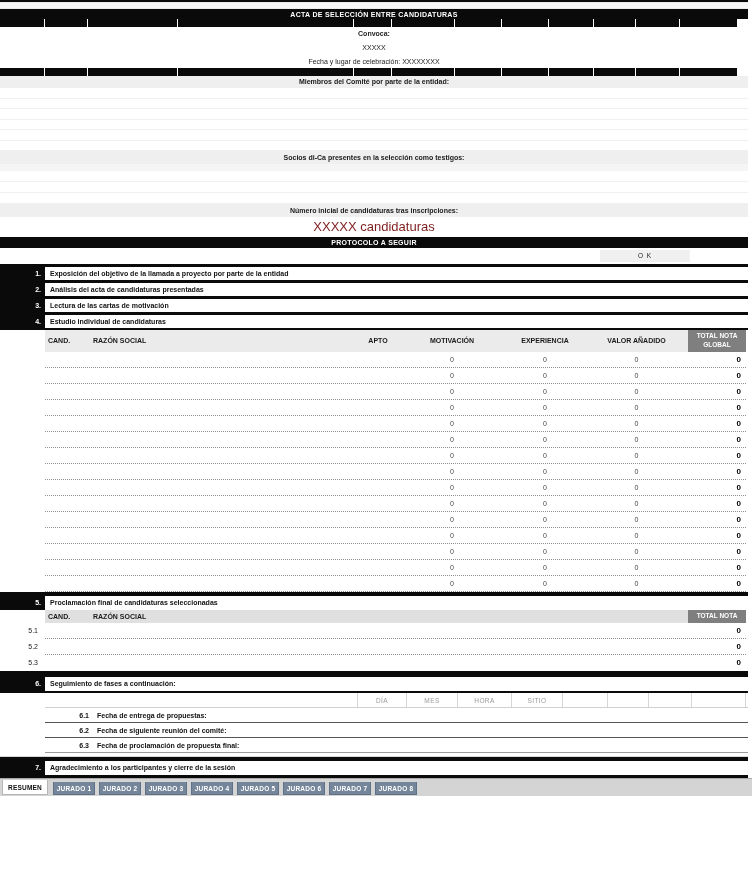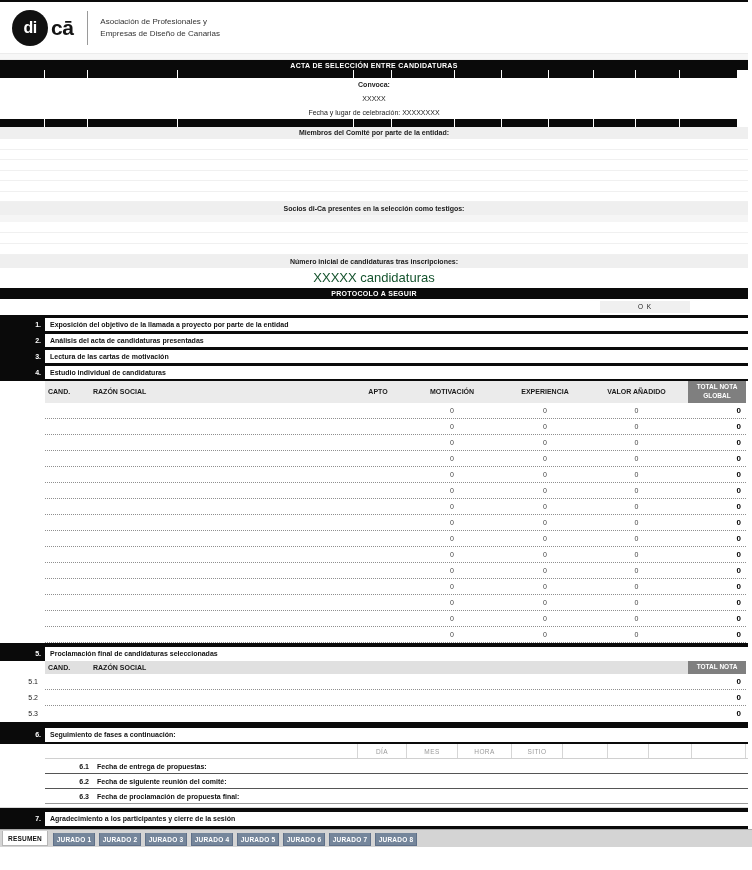--- a/index.html
+++ b/index.html
@@ -35,21 +35,21 @@
   .r13 { height:13px; line-height:13px; }
   .bold { font-weight:bold; }
 
   .band { height:12px; background:var(--band_gray,#efefef); text-align:center; font-size:7px; font-weight:bold; line-height:12px; color:#1a1a1a; }
   .band.h13 { height:13px; line-height:13px; }
   .band-sub { height:7px; background:#f5f5f5; }
 
   .erow { height:10.5px; border-bottom:1px solid #f0f0f0; }
   .erow3 { height:11px; border-bottom:1px solid #f0f0f0; }
 
-  .numero-value { height:20px; text-align:center; font-size:13px; color:#14532d; line-height:20px; }
+  .numero-value { height:20px; text-align:center; font-size:13px; color:#7f1d1d; line-height:20px; }
 
   .ok-row { position:relative; height:16px; }
   .ok-cell { position:absolute; left:600px; top:2px; width:90px; height:12px; background:#f0f0f0; text-align:center; font-size:6.5px; line-height:12px; letter-spacing:1px; color:#222; }
 
   
   .items-block { border-top:3px solid var(--bar_black,#0a0a0a); height:66px; }
   .item-row { display:flex; height:16px; border-bottom:3px solid var(--bar_black,#0a0a0a); }
   .items-block .item-row:last-child { height:15px; border-bottom:2px solid var(--bar_black,#0a0a0a); }
   .item-num { width:45px; background:var(--bar_black,#0a0a0a); color:#fff; font-weight:bold; font-size:7px; text-align:right; padding-right:4px; line-height:13px; }
   .item-text { flex:1; font-weight:bold; font-size:7px; color:#111; padding-left:5px; line-height:13px; }
@@ -107,33 +107,20 @@
   .tab-group { display:flex; gap:4px; margin-left:5px; margin-top:3px; }
   .tab-jurado { height:13px; line-height:13px; width:42px; background:var(--tab_blue,#75869b); color:#fff; border:1px solid #5f7089; border-top:none; }
 </style>
 </head>
 <body>
 
 <div class="page">
   <div class="content">
     <div class="topline"></div>
 
-    <header class="logo-row">
-      <div class="logo">
-        <span class="logo-circle">
-            <span>di</span>
-          </span>
-        <span class="logo-ca">cā</span>
-      </div>
-      <div class="logo-divider"></div>
-      <div class="org-name">
-        <div>Asociación de Profesionales y</div>
-        <div>Empresas de Diseño de Canarias</div>
-      </div>
-    </header>
 
     <div class="subtle-band"></div>
 
     <div class="black-bar acta-bar">
       <span>ACTA DE SELECCIÓN ENTRE CANDIDATURAS</span>
     </div>
 
 
     <div class="colbar">
       <div class="seg" style="width:45px"></div>

